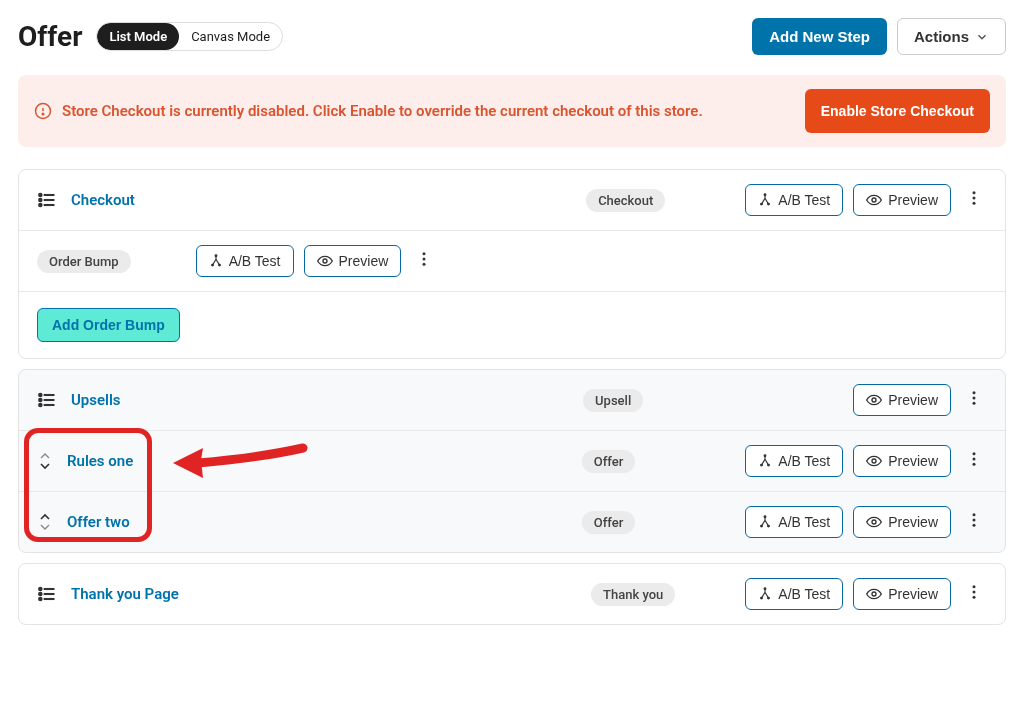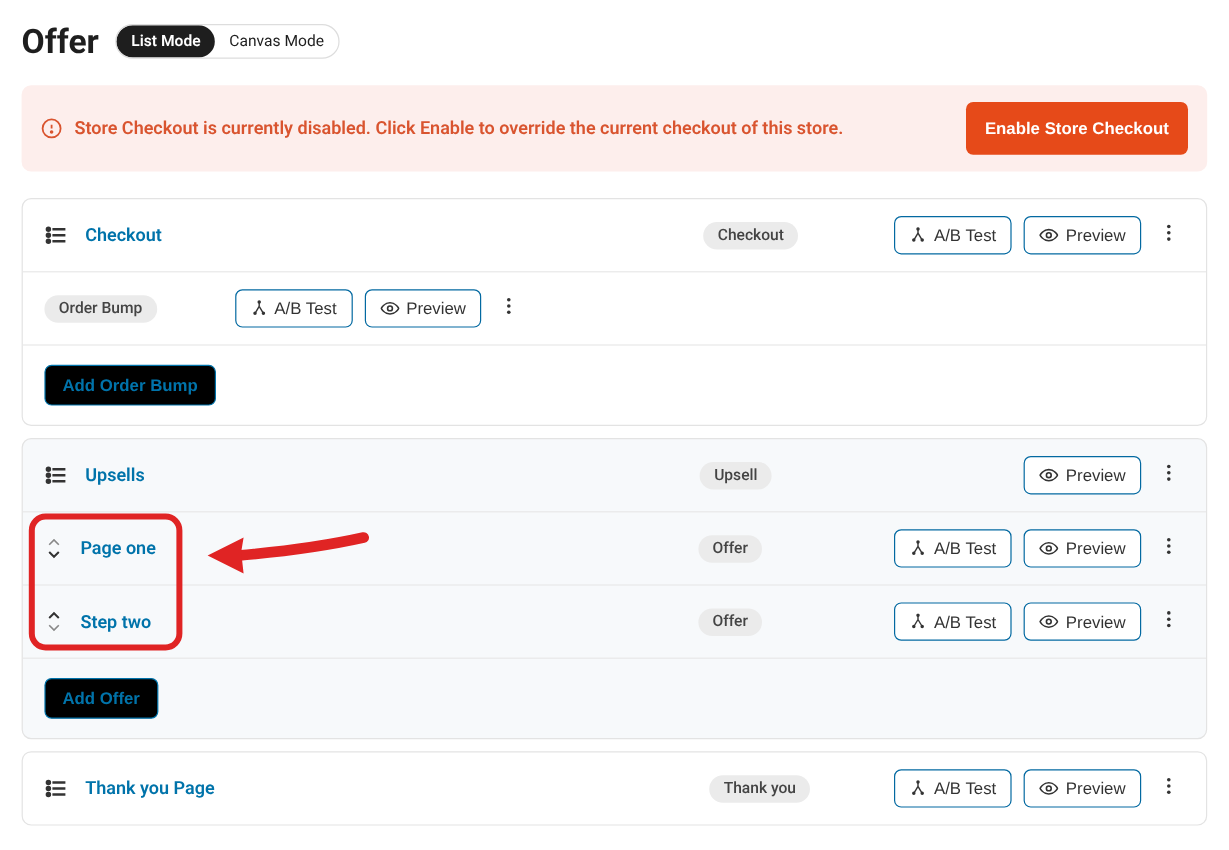--- a/index.html
+++ b/index.html
@@ -161,21 +161,21 @@
   .updown {
     display: flex;
     flex-direction: column;
     gap: 0;
     cursor: pointer;
   }
   .add-row {
     padding: 16px 18px;
   }
   .btn-outline {
-    background: #000000;
+    background: #5eead4;
     border: 1.5px solid #0073aa;
     color: #0073aa;
     font-weight: 600;
     padding: 8px 14px;
     border-radius: 6px;
     font-size: 14px;
     cursor: pointer;
   }
   .highlight-box {
     position: absolute;
@@ -194,20 +194,31 @@
 
 <div class="container">
 
 <div class="top-bar">
   <div class="top-left">
     <div class="page-title">Offer</div>
     <div class="mode-toggle">
       <div class="mode active">List Mode</div>
       <div class="mode">Canvas Mode</div>
     </div>
+  </div>
+  <div class="top-right">
+    <button class="btn btn-primary">Add New Step</button>
+    <button class="btn btn-secondary">
+      <span>Actions</span>
+      <span class="chevron-down">
+        <svg width="14" height="14" viewBox="0 0 24 24" fill="none" stroke="#555" stroke-width="2.5">
+              <polyline points="6 9 12 15 18 9"></polyline>
+            </svg>
+      </span>
+    </button>
   </div>
 </div>
 
 <div class="alert">
   <div class="alert-left">
     <span class="info-icon">
       <svg width="18" height="18" viewBox="0 0 24 24" fill="none" stroke="#d9542f" stroke-width="2">
             <circle cx="12" cy="12" r="10"></circle>
             <line x1="12" y1="8" x2="12" y2="12"></line>
             <circle cx="12" cy="16" r="1" fill="#d9542f"></circle>
@@ -349,21 +360,21 @@
   <div class="row">
     <div class="row-left">
       <span class="updown">
         <svg width="16" height="10" viewBox="0 0 24 14" fill="none" stroke="#888" stroke-width="2">
               <polyline points="6 10 12 4 18 10"></polyline>
             </svg>
         <svg width="16" height="10" viewBox="0 0 24 14" fill="none" stroke="#333" stroke-width="2.5">
               <polyline points="6 4 12 10 18 4"></polyline>
             </svg>
       </span>
-      <span class="row-link">Page one</span>
+      <span class="row-link">Rules one</span>
     </div>
     <div class="row-right">
       <span class="badge">Offer</span>
       <div style="width:90px"></div>
       <button class="pill-btn">
         <span class="ab-icon">
           <svg width="14" height="14" viewBox="0 0 24 24" fill="none" stroke="#333" stroke-width="2">
                 <path d="M12 3v6"></path>
                 <path d="M12 9l-6 10"></path>
                 <path d="M12 9l6 10"></path>
@@ -396,21 +407,21 @@
   <div class="row">
     <div class="row-left">
       <span class="updown">
         <svg width="16" height="10" viewBox="0 0 24 14" fill="none" stroke="#333" stroke-width="2.5">
               <polyline points="6 10 12 4 18 10"></polyline>
             </svg>
         <svg width="16" height="10" viewBox="0 0 24 14" fill="none" stroke="#888" stroke-width="2">
               <polyline points="6 4 12 10 18 4"></polyline>
             </svg>
       </span>
-      <span class="row-link">Step two</span>
+      <span class="row-link">Offer two</span>
     </div>
     <div class="row-right">
       <span class="badge">Offer</span>
       <div style="width:90px"></div>
       <button class="pill-btn">
         <span class="ab-icon">
           <svg width="14" height="14" viewBox="0 0 24 24" fill="none" stroke="#333" stroke-width="2">
                 <path d="M12 3v6"></path>
                 <path d="M12 9l-6 10"></path>
                 <path d="M12 9l6 10"></path>
@@ -433,23 +444,20 @@
       <span class="more-btn">
         <svg width="18" height="18" viewBox="0 0 24 24" fill="#333">
               <circle cx="12" cy="5" r="2"></circle>
               <circle cx="12" cy="12" r="2"></circle>
               <circle cx="12" cy="19" r="2"></circle>
             </svg>
       </span>
     </div>
   </div>
 
-  <div class="add-row">
-    <button class="btn-outline">Add Offer</button>
-  </div>
 </div>
 
 <div class="panel">
   <div class="row">
     <div class="row-left">
       <span class="list-icon">
         <svg width="20" height="20" viewBox="0 0 24 24" fill="none" stroke="#333" stroke-width="2.5">
               <line x1="8" y1="6" x2="21" y2="6"></line>
               <line x1="8" y1="12" x2="21" y2="12"></line>
               <line x1="8" y1="18" x2="21" y2="18"></line>

